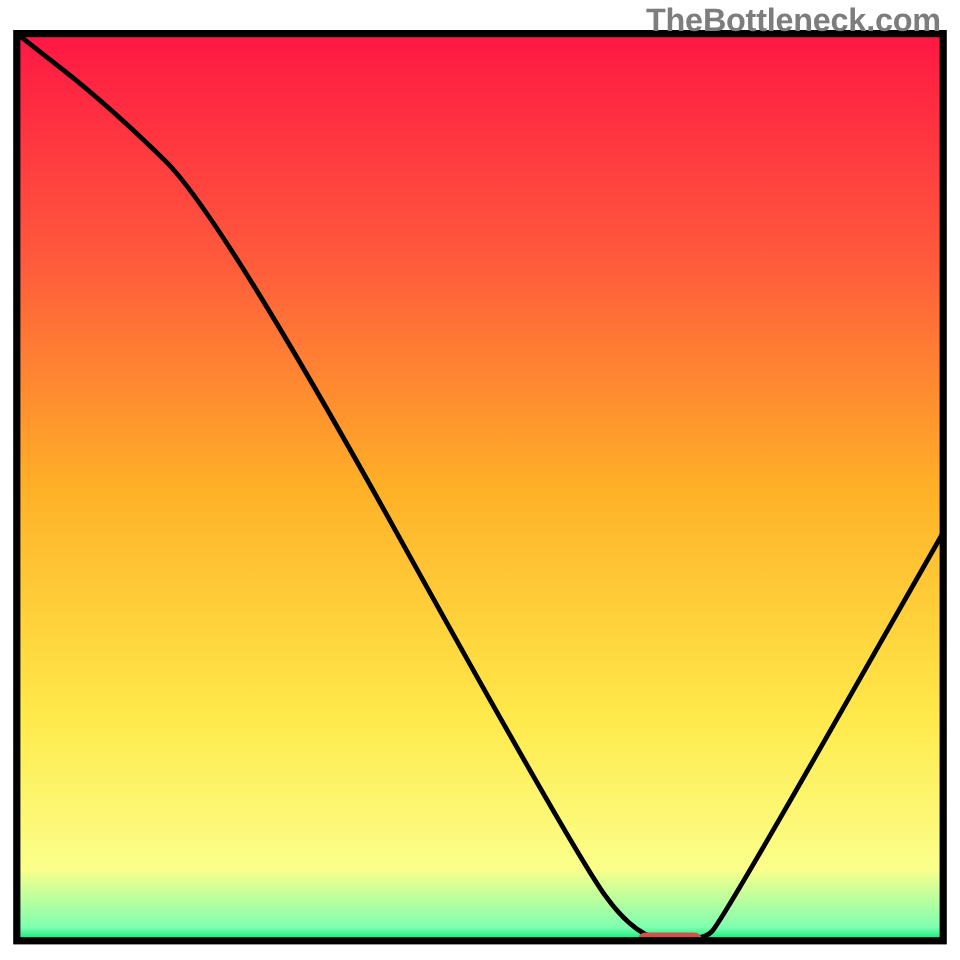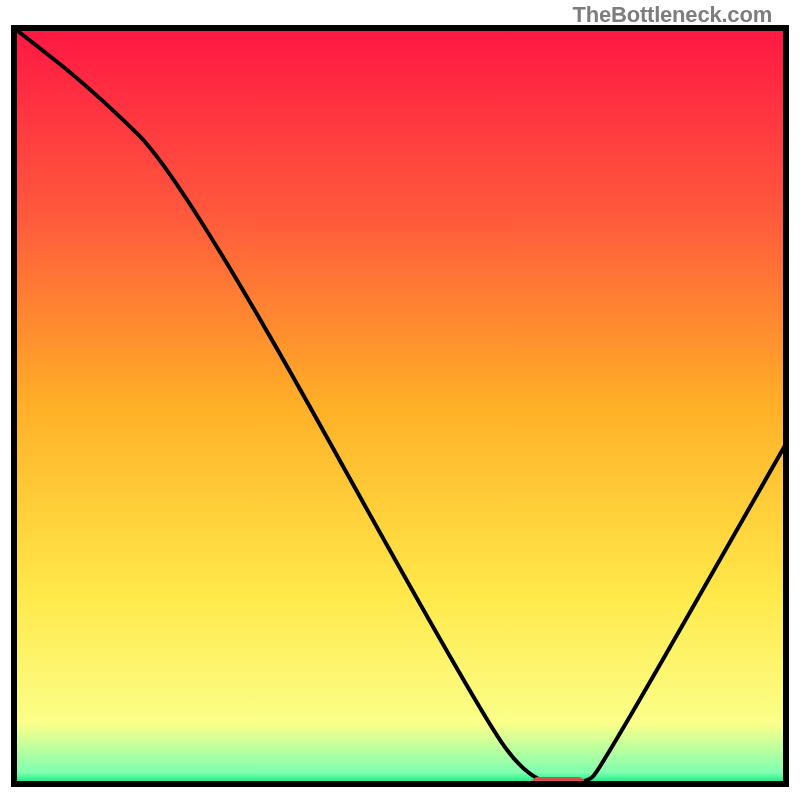--- a/index.html
+++ b/index.html
@@ -12,22 +12,22 @@
     font-family: Arial, Helvetica, sans-serif;
   }
   .container {
     position: relative;
     width: 800px;
     height: 800px;
   }
   .watermark {
     position: absolute;
     top: 2px;
-    right: 28px;
-    font-size: 22px;
+    right: 16px;
+    font-size: 27px;
     font-weight: 600;
     color: #7d7d7d;
     letter-spacing: -0.2px;
   }
   svg {
     display: block;
   }
   .frame-rect {
     fill: none;
     stroke: #000;

